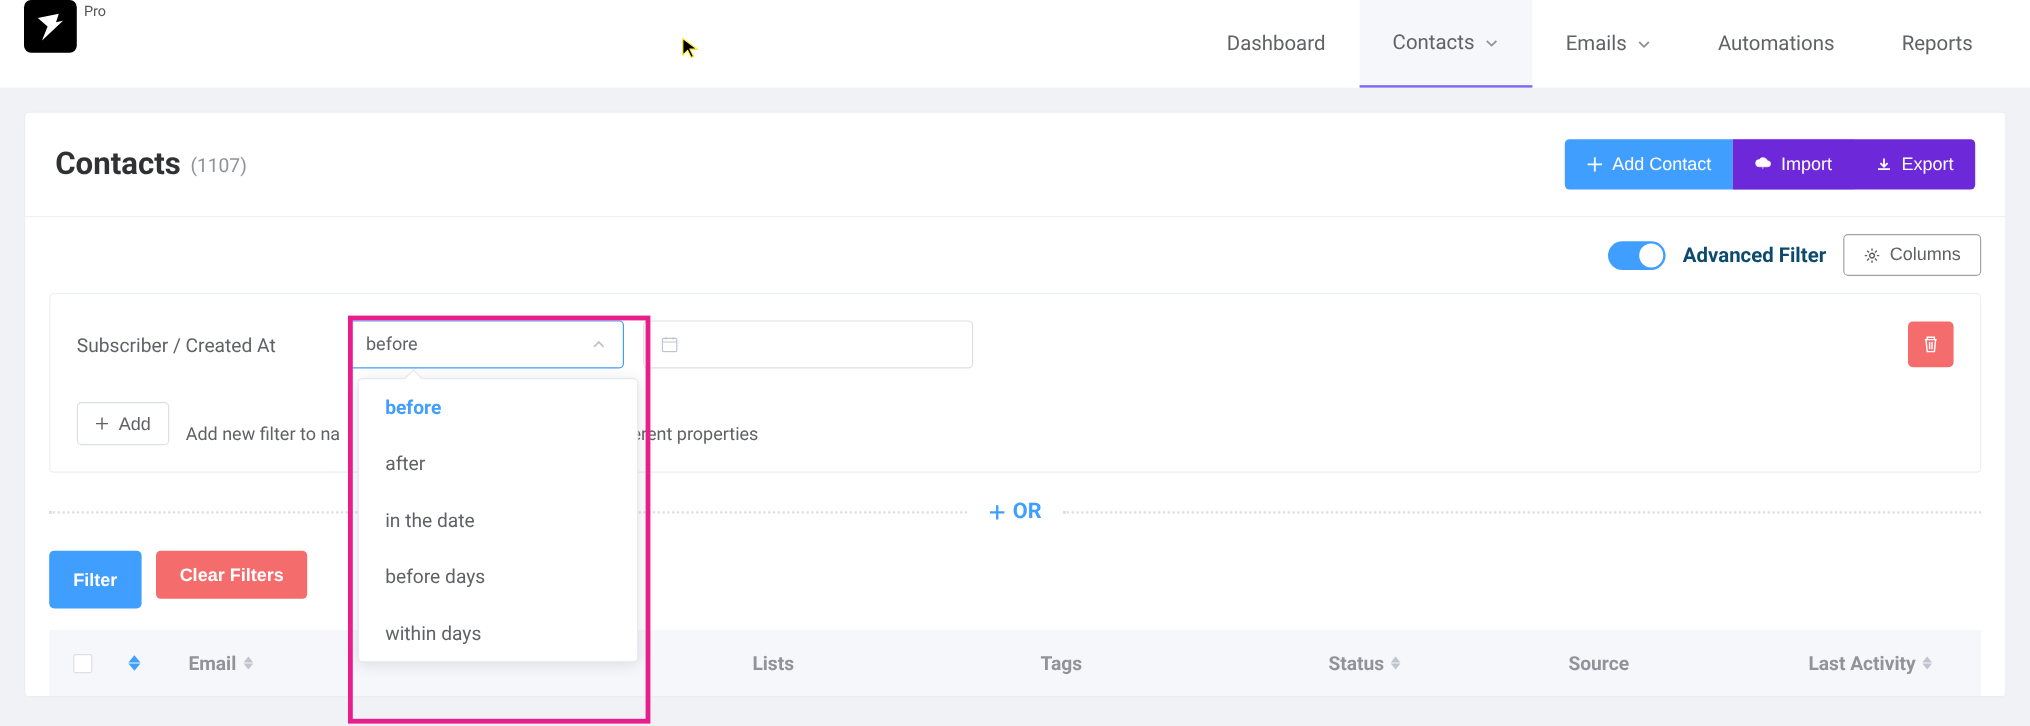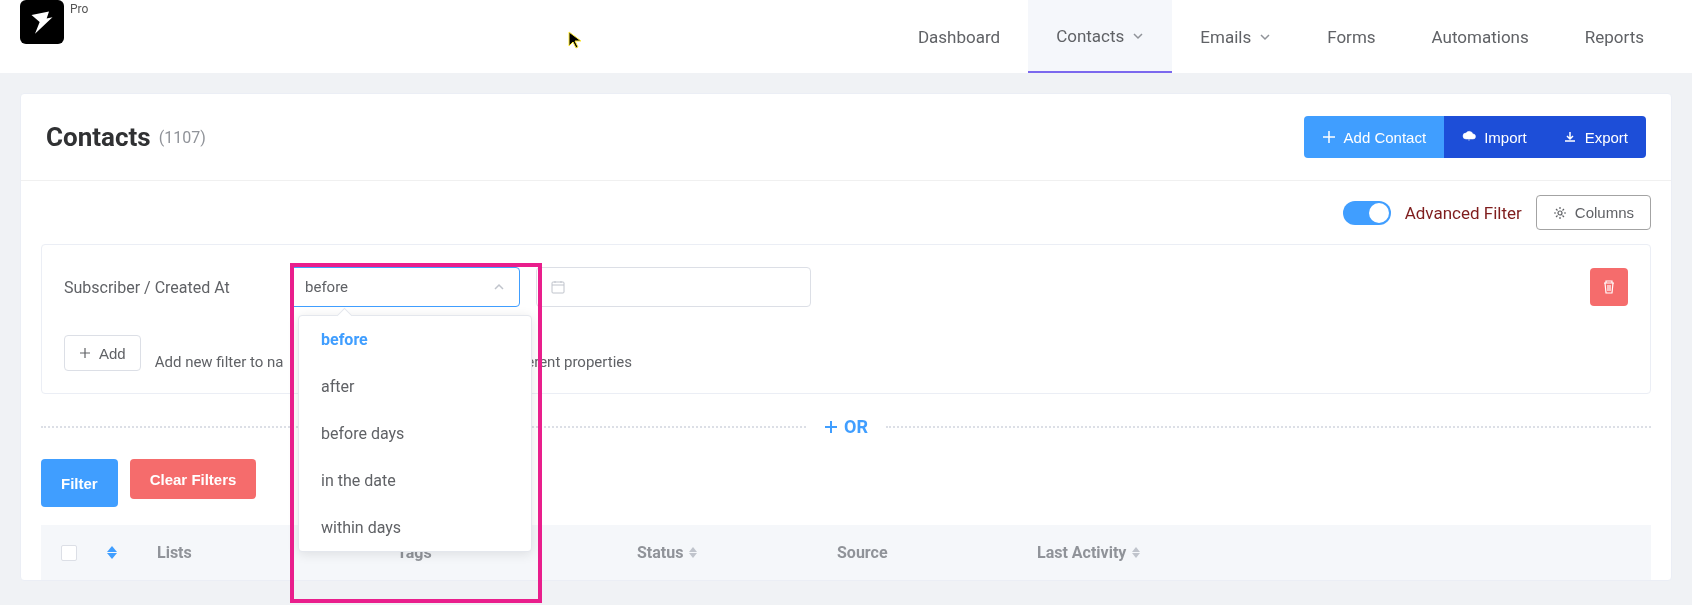--- a/index.html
+++ b/index.html
@@ -23,30 +23,30 @@
 .page { padding: 20px; }
 
 
 .card { background: #fff; border: 1px solid #ebeef5; border-radius: 4px; }
 .card-header { display: flex; align-items: center; padding: 22px 25px; border-bottom: 1px solid #f0f0f0; }
 .page-title { font-size: 26px; font-weight: 700; color: #303133; }
 .count { font-size: 16px; color: #909399; margin-left: 8px; }
 .header-actions { margin-left: auto; display: flex; gap: 0; }
 .btn { display: inline-flex; align-items: center; gap: 8px; padding: 0 18px; height: 42px; font-size: 15px; border: none; cursor: pointer; color: #fff; }
 .btn-primary { background: #409eff; border-radius: 4px 0 0 4px; }
-.btn-gray { background: #1d4ed8; }
+.btn-gray { background: #6d28d9; }
 .btn-gray:first-of-type { border-right: 1px solid #a6a9ad; }
 .btn-gray.last { border-radius: 0 4px 4px 0; }
 .plus-ico, .cloud-ico, .export-ico { width: 14px; height: 14px; }
 
 
 .toolbar { display: flex; align-items: center; padding: 14px 20px; justify-content: flex-end; gap: 14px; }
 .switch { width: 48px; height: 24px; background: #409eff; border-radius: 12px; position: relative; cursor: pointer; }
 .switch::after { content: ""; position: absolute; width: 20px; height: 20px; background: #fff; border-radius: 50%; top: 2px; right: 2px; }
-.adv-filter-label { color: #7f1d1d; font-size: 17px; font-weight: 400; }
+.adv-filter-label { color: #0c4a6e; font-size: 17px; font-weight: 700; }
 .columns-btn { display: flex; align-items: center; gap: 8px; padding: 8px 16px; border: 1px solid #a3a3a3; border-radius: 4px; background: #fff; cursor: pointer; color: #606266; font-size: 15px; }
 
 
 .filter-panel { margin: 0 20px; border: 1px solid #ebeef5; border-radius: 4px; padding: 22px; position: relative; }
 .filter-row { display: flex; align-items: center; gap: 16px; }
 .filter-label { font-size: 16px; color: #606266; width: 210px; }
 .select-box { width: 230px; height: 40px; border: 1px solid #409eff; border-radius: 4px; display: flex; align-items: center; padding: 0 14px; background: #fff; cursor: pointer; justify-content: space-between; color: #606266; font-size: 15px; }
 .date-box { width: 275px; height: 40px; border: 1px solid #dcdfe6; border-radius: 4px; display: flex; align-items: center; padding: 0 14px; background: #fff; color: #c0c4cc; }
 .delete-btn { margin-left: auto; width: 38px; height: 38px; background: #f56c6c; border-radius: 4px; display: flex; align-items: center; justify-content: center; cursor: pointer; }
 
@@ -112,23 +112,20 @@
           <path d="M2 4 L6 8 L10 4" stroke="#909399" stroke-width="1.5" fill="none"></path>
         </svg>
     </div>
     <div class="nav-item">
       <span>Emails</span>
       <svg class="chevron-down" viewBox="0 0 12 12">
           <path d="M2 4 L6 8 L10 4" stroke="#909399" stroke-width="1.5" fill="none"></path>
         </svg>
     </div>
     <div class="nav-item">
-        <span>Forms</span>
-      </div>
-    <div class="nav-item">
         <span>Automations</span>
       </div>
     <div class="nav-item">
         <span>Reports</span>
       </div>
   </div>
 </div>
 
 <svg class="cursor" width="20" height="20" viewBox="0 0 20 20">
   <path d="M2 2 L2 16 L6 12 L9 18 L11 17 L8 11 L14 11 Z" fill="#000" stroke="#ffeb3b" stroke-width="1"></path>
@@ -220,20 +217,27 @@
       <button class="btn-filter">Filter</button>
       <button class="btn-clear">Clear Filters</button>
     </div>
 
     <div class="table-header">
       <div class="checkbox"></div>
       <div class="sort-ico">
           <div class="up"></div>
           <div class="down"></div>
         </div>
+      <div class="th th-email">
+        <span>Email</span>
+        <span class="mini-sort">
+            <span class="u"></span>
+            <span class="d"></span>
+          </span>
+      </div>
       <div class="th th-lists">
           <span>Lists</span>
         </div>
       <div class="th th-tags">
           <span>Tags</span>
         </div>
       <div class="th th-status">
         <span>Status</span>
         <span class="mini-sort">
             <span class="u"></span>
@@ -250,18 +254,18 @@
             <span class="d"></span>
           </span>
       </div>
     </div>
   </div>
 </div>
 
 <div class="dropdown">
   <div class="dropdown-item selected">before</div>
   <div class="dropdown-item">after</div>
+  <div class="dropdown-item">in the date</div>
   <div class="dropdown-item">before days</div>
-  <div class="dropdown-item">in the date</div>
   <div class="dropdown-item">within days</div>
 </div>
 
 <div class="highlight"></div>
 
 </body></html>

